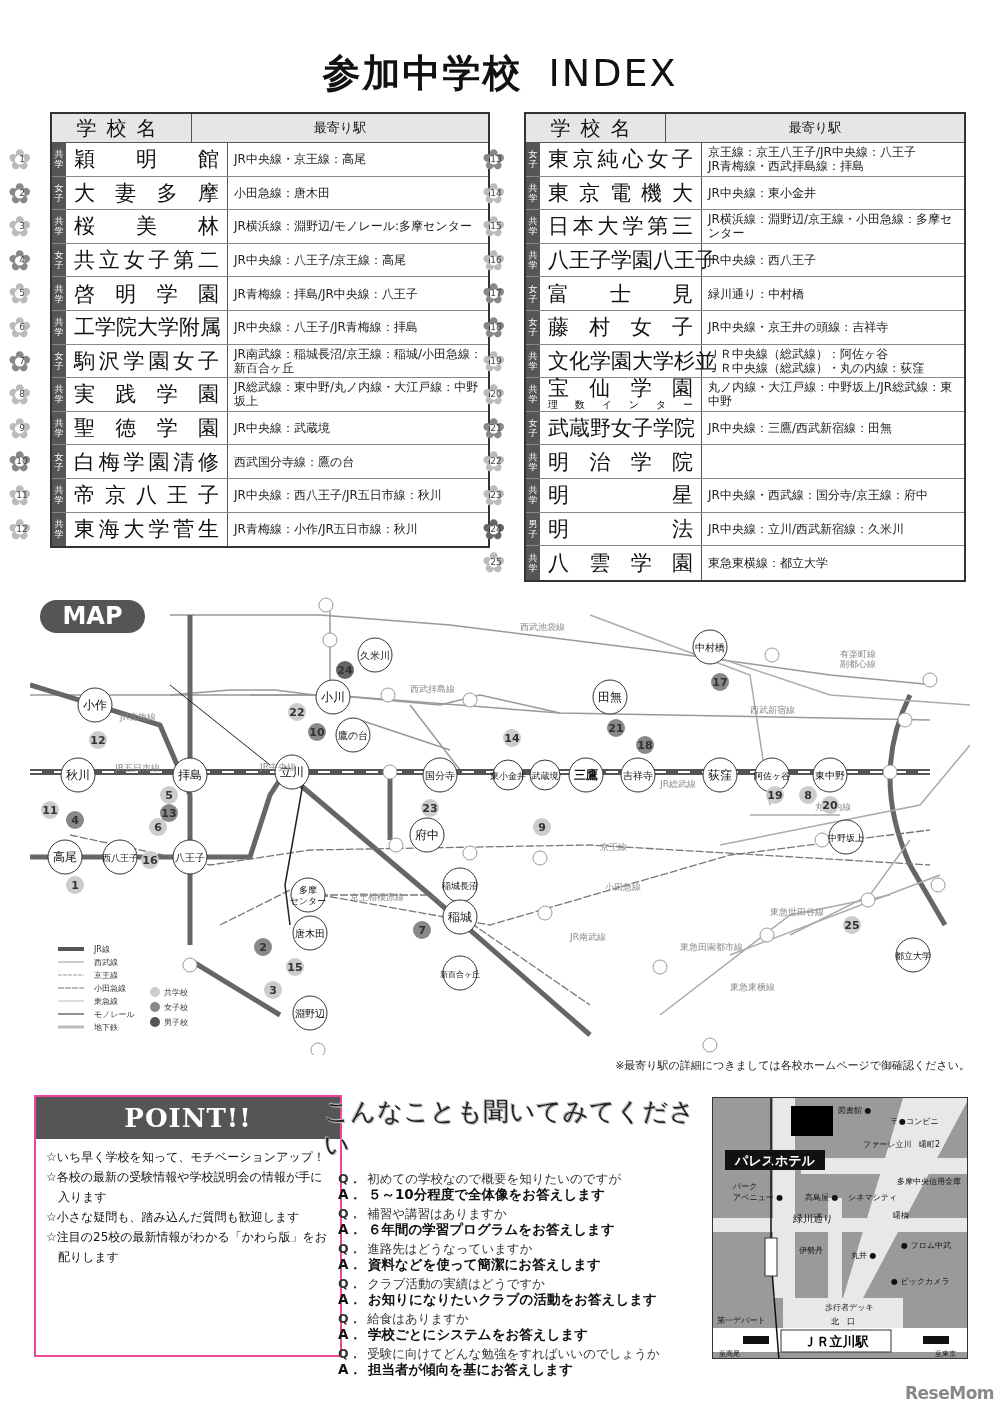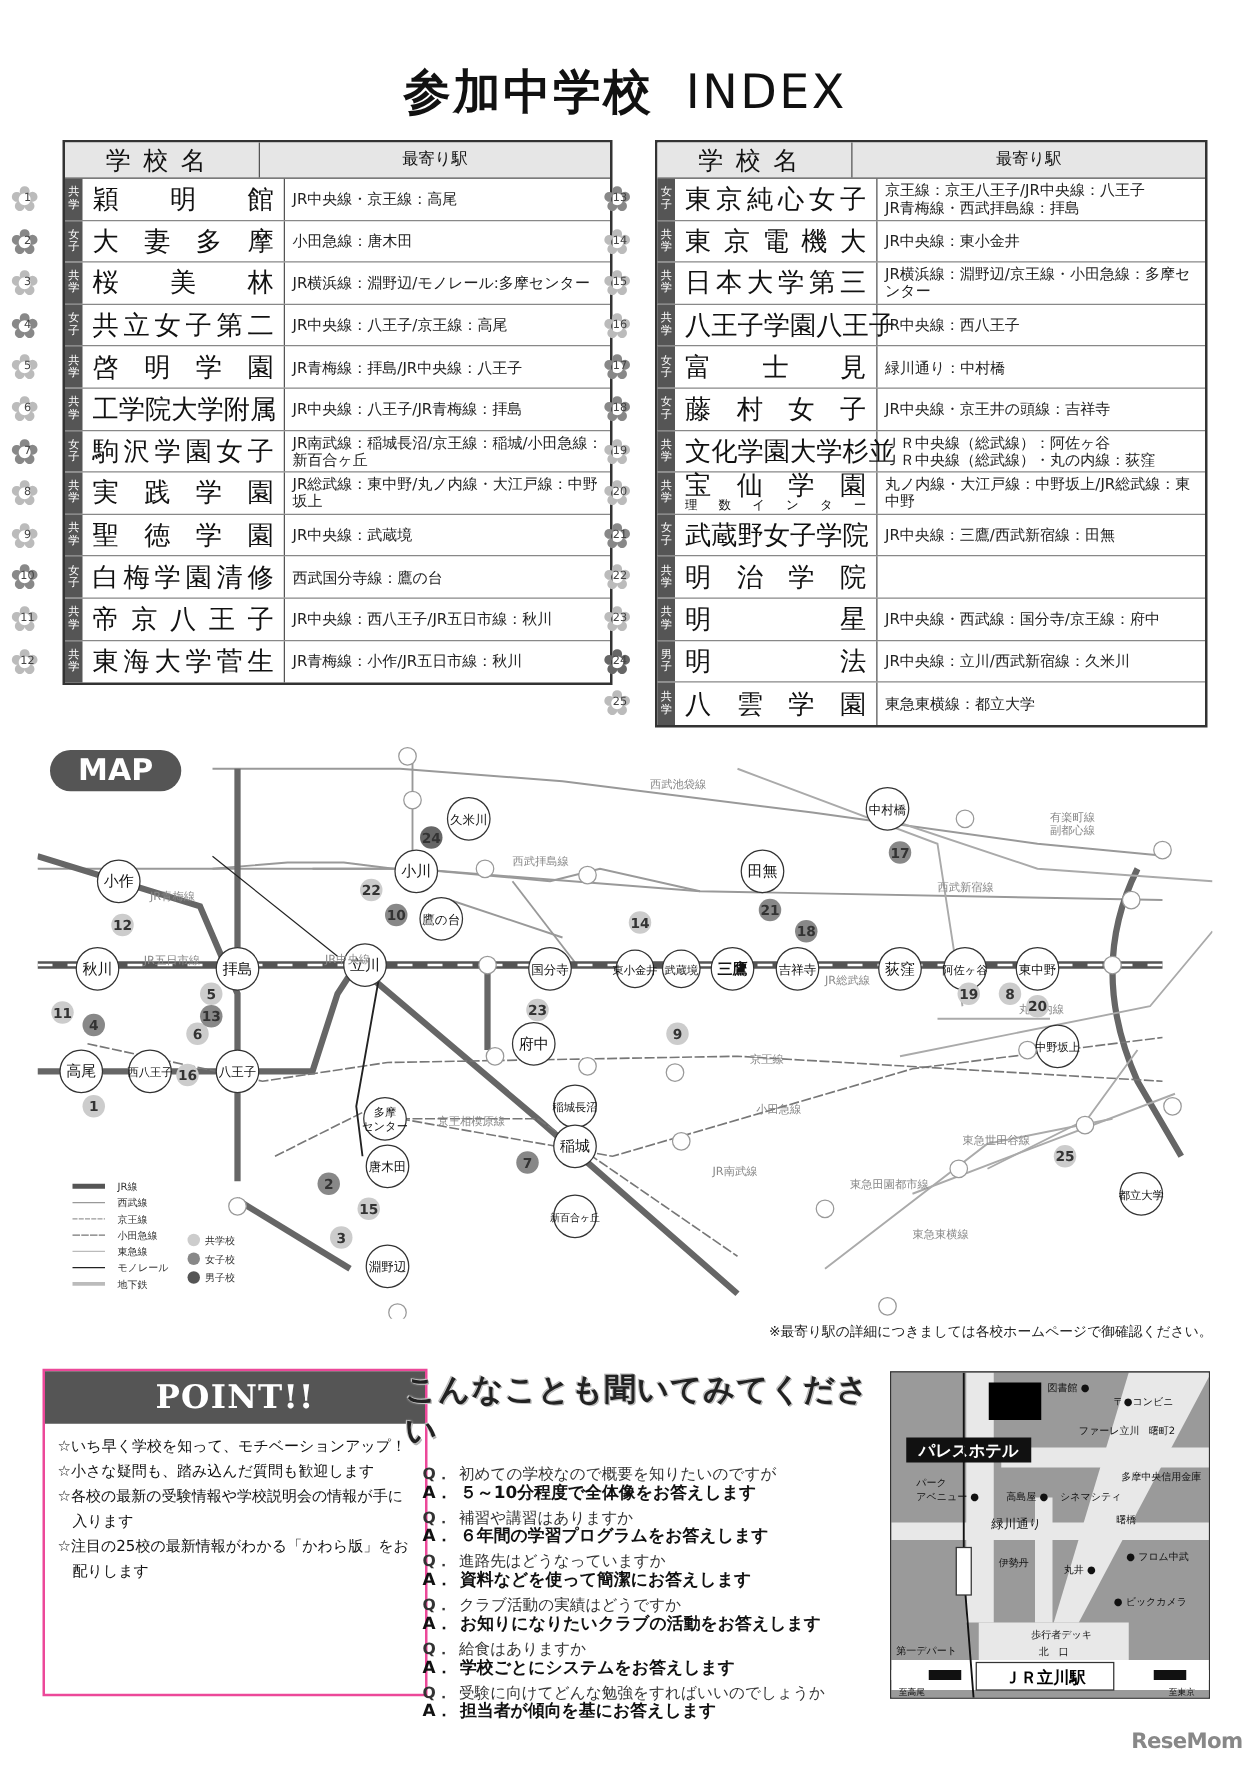--- a/index.html
+++ b/index.html
@@ -4,21 +4,21 @@
 <style>
   * { box-sizing: border-box; margin: 0; padding: 0; }
   body { width: 1000px; height: 1415px; background: #fff; font-family: "DejaVu Sans", "Liberation Sans", sans-serif; color: #111; position: relative; overflow: hidden; }
   .title { position: absolute; left: 0; top: 48px; width: 1000px; text-align: center; font-size: 38px; font-weight: bold; letter-spacing: 2px; }
   .title .en { margin-left: 26px; font-family: "DejaVu Sans", sans-serif; font-weight: normal; }
 
   .tbl { position: absolute; border: 2px solid #333; background: #fff; }
   .tbl.left { left: 50px; top: 112px; width: 440px; }
   .tbl.right { left: 524px; top: 112px; width: 442px; }
   .thead { display: flex; height: 29px; background: #e6e6e6; border-bottom: 1px solid #555; }
-  .thead .c1 { width: 156px; text-align: center; font-size: 20px; letter-spacing: 10px; line-height: 28px; border-right: 1px solid #555; }
+  .thead .c1 { width: 140px; text-align: center; font-size: 20px; letter-spacing: 10px; line-height: 28px; border-right: 1px solid #555; }
   .thead .c2 { flex: 1; text-align: center; font-size: 13px; line-height: 28px; }
   .row { display: flex; height: 33.6px; border-bottom: 1px solid #888; position: relative; }
   .row:last-child { border-bottom: none; }
   .tag { width: 14px; background: #555; color: #fff; font-size: 9px; line-height: 10px; display: flex; flex-direction: column; align-items: center; justify-content: center; }
   .name { width: 162px; border-right: 1px solid #555; font-size: 21px; display: flex; align-items: center; justify-content: space-between; padding: 0 8px; }
   .name span { display: inline-block; }
   .station { flex: 1; font-size: 12px; padding-left: 6px; display: flex; align-items: center; line-height: 14px; white-space: pre-line; color: #222; }
   .num { position: absolute; left: -44px; top: 3px; width: 30px; height: 28px; }
   .num .fl { position: absolute; left: 0; top: 0; font-size: 28px; line-height: 28px; color: #bbb; }
   .num .fl.f { color: #888; }
@@ -29,21 +29,21 @@
   .map-badge { position: absolute; left: 10px; top: 5px; width: 105px; height: 33px; border-radius: 17px; background: #555; color: #fff; font-size: 24px; font-weight: bold; text-align: center; line-height: 33px; }
   .map svg { position: absolute; left: 0; top: 0; }
   .map-note { position: absolute; right: 30px; top: 1058px; font-size: 11px; color: #222; }
 
   .point { position: absolute; left: 34px; top: 1095px; width: 308px; height: 262px; border: 2px solid #ec4899; }
   .point-head { background: #555; color: #fff; font-family: "DejaVu Serif", serif; font-weight: bold; font-size: 26px; text-align: center; height: 42px; line-height: 42px; letter-spacing: 1px; }
   .point-list { padding: 8px 6px 0 10px; font-size: 12px; line-height: 20px; }
   .point-list div { text-indent: -1em; padding-left: 1em; }
 
   .qa { position: absolute; left: 320px; top: 1095px; width: 380px; }
-  .qa-title { font-size: 25px; font-weight: bold; color: #222; text-shadow: 0 0 2px #fff, 1px 1px 0 #aaa, -1px -1px 0 #aaa; letter-spacing: 1px; margin-left: 4px; }
+  .qa-title { font-size: 25px; font-weight: normal; color: #222; text-shadow: 0 0 2px #fff, 1px 1px 0 #aaa, -1px -1px 0 #aaa; letter-spacing: 1px; margin-left: 4px; }
   .qa-list { margin-top: 10px; padding-left: 18px; }
   .qa-item { margin-bottom: 4px; }
   .q { font-family: "DejaVu Serif", serif; font-size: 12.5px; line-height: 15px; color: #333; }
   .a { font-size: 13.5px; line-height: 16px; font-weight: bold; color: #111; }
   .q b, .a b { font-family: "DejaVu Sans", sans-serif; font-weight: bold; margin-right: 6px; }
 
   .access { position: absolute; left: 712px; top: 1097px; width: 256px; height: 262px; border: 1px solid #333; background: #9a9a9a; overflow: hidden; }
   .logo { position: absolute; left: 905px; top: 1383px; font-size: 17px; font-weight: bold; color: #888; letter-spacing: -0.5px; }
 </style>
 </head>
@@ -769,22 +769,22 @@
     </g>
   </svg>
   <div class="map-badge">MAP</div>
 </div>
 <div class="map-note">※最寄り駅の詳細につきましては各校ホームページで御確認ください。</div>
 
 <div class="point">
   <div class="point-head">POINT!!</div>
   <div class="point-list" id="point-list">
       <div>☆いち早く学校を知って、モチベーションアップ！</div>
+      <div>☆各校の最新の受験情報や学校説明会の情報が手に入ります</div>
       <div>☆小さな疑問も、踏み込んだ質問も歓迎します</div>
-      <div>☆各校の最新の受験情報や学校説明会の情報が手に入ります</div>
       <div>☆注目の25校の最新情報がわかる「かわら版」をお配りします</div>
     </div>
 </div>
 
 <div class="qa">
   <div class="qa-title">こんなことも聞いてみてください</div>
   <div class="qa-list" id="qa-list">
       <div class="qa-item">
         <div class="q"><b>Q．</b><span>初めての学校なので概要を知りたいのですが</span></div>
         <div class="a"><b>A．</b><span>５～10分程度で全体像をお答えします</span></div>

